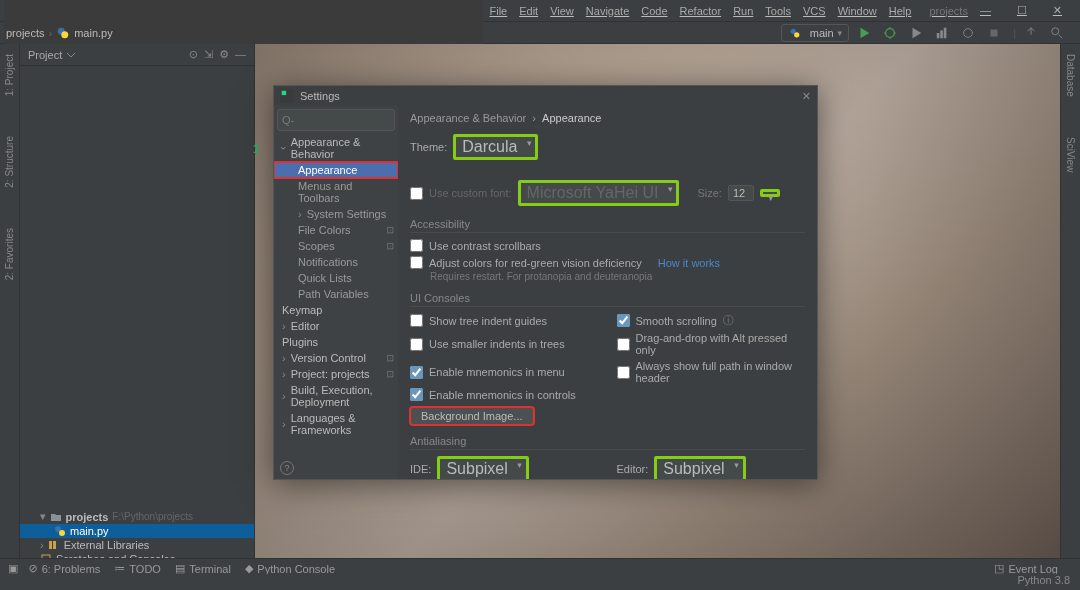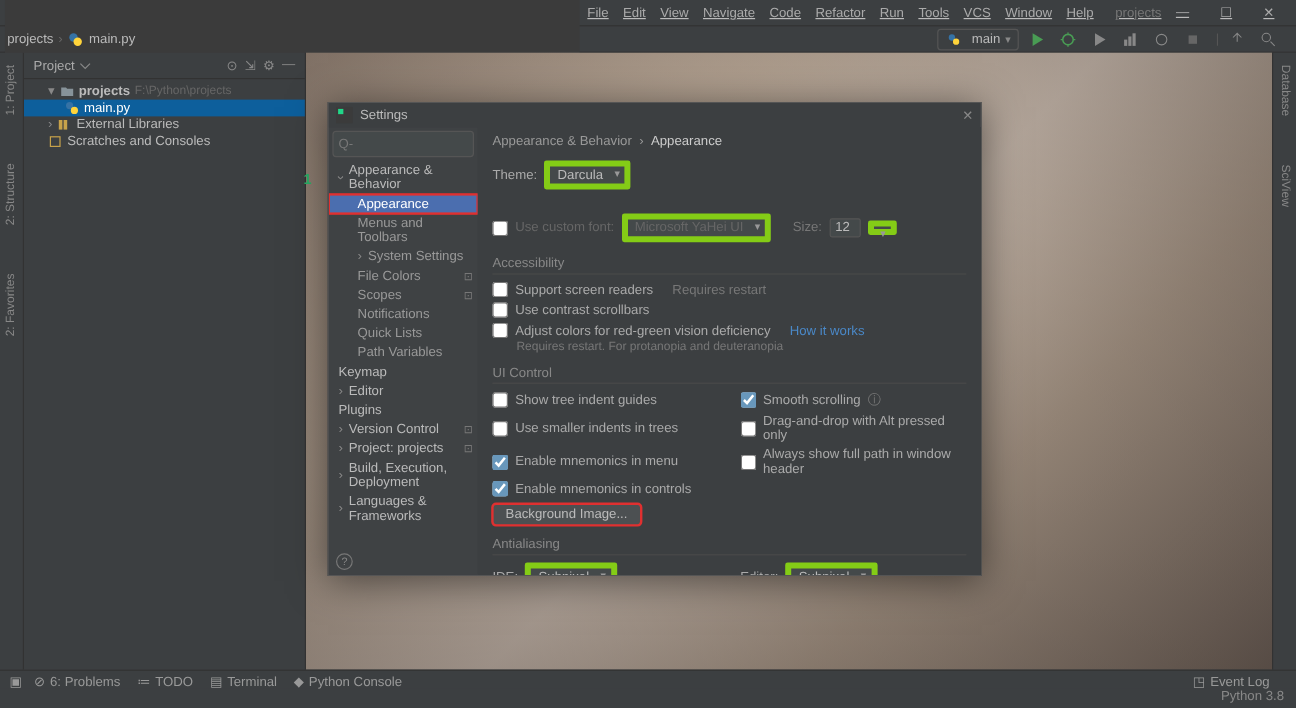--- a/index.html
+++ b/index.html
@@ -9,21 +9,21 @@
 .menubar .proj { color:#777; margin-left:6px; }
 .menubar .winctl { margin-left:auto; display:flex; gap:14px; padding-right:8px; color:#888; }
 .crumbs { height:22px; display:flex; align-items:center; padding:0 6px; border-bottom:1px solid #323232; }
 .crumbs svg { width:14px; height:14px; margin-right:4px; }
 .crumbs .right { margin-left:auto; display:flex; align-items:center; gap:8px; padding-right:6px; }
 .crumbs .right svg { width:14px; height:14px; }
 .runsel { background:#3c3f41; border:1px solid #555; border-radius:3px; padding:1px 6px; display:flex; align-items:center; gap:4px; }
 .body { display:flex; height:524px; }
 .leftstrip { width:20px; background:#3c3f41; border-right:1px solid #323232; display:flex; flex-direction:column; align-items:center; padding-top:10px; gap:40px; }
 .leftstrip span { writing-mode:vertical-rl; transform:rotate(180deg); color:#888; font-size:10px; }
-.projpanel { width:235px; background:#3c3f41; border-right:1px solid #323232; display:flex; flex-direction:column; }
+.projpanel { width:235px; background:#3c3f41; border-right:1px solid #323232; display:flex; flex-direction:column;justify-content:space-between; }
 .projhead { height:22px; display:flex; align-items:center; padding:0 8px; border-bottom:1px solid #323232; color:#aaa; }
 .projhead svg { width:10px; height:10px; }
 .tree { padding:2px 0; font-size:11px; }
 .tree div { padding:1px 0 1px 8px; display:flex; align-items:center; gap:4px; }
 .tree .indent1 { padding-left:20px; }
 .tree .indent2 { padding-left:34px; }
 .tree .sel { background:#0d5f9c; color:#fff; }
 .tree svg { width:12px; height:12px; flex-shrink:0; }
 .editor { flex:1; position:relative; background:linear-gradient(135deg,#8a7a6e 0%,#b8a898 30%,#d4c8be 50%,#a89888 70%,#6e625a 100%); }
 .blur { position:absolute; inset:0; background:radial-gradient(ellipse at 40% 30%, rgba(200,180,160,0.4), rgba(60,50,45,0.5)); }
@@ -52,21 +52,21 @@
 .setlist .hl { outline:2px solid #e03030; outline-offset:-1px; }
 .setlist .gear { position:absolute; right:4px; font-size:9px; color:#777; }
 .helpq { height:22px; display:flex; align-items:center; padding:0 6px; color:#888; }
 .helpq span { display:inline-flex; width:14px; height:14px; border:1px solid #777; border-radius:50%; align-items:center; justify-content:center; font-size:9px; }
 .dlgright { flex:1; display:flex; flex-direction:column; padding:4px 12px 0 12px; overflow:auto; background:#3c3f41; }
 .bc { color:#999; padding:2px 0 8px 0; }
 .bc b { color:#ccc; font-weight:500; }
 .row { display:flex; align-items:center; gap:6px; padding:2px 0; }
 .row label,.row span { color:#aaa; }
 .sec { color:#888; margin:10px 0 4px 0; font-size:11px; border-bottom:1px solid #4a4a4a; padding-bottom:2px; }
-.combo { background:#44494a; border:5px solid #84cc16; border-radius:2px; padding:1px 18px 1px 6px; color:#bbb; position:relative; min-width:70px; font-size:11px; }
+.combo { background:#44494a; border:3px solid #84cc16; border-radius:2px; padding:1px 18px 1px 6px; color:#bbb; position:relative; min-width:70px; font-size:16px; }
 .combo::after { content:"▾"; position:absolute; right:4px; top:1px; font-size:9px; color:#999; }
 .combo.dis { color:#666; }
 .tf { background:#44494a; border:1px solid #555; border-radius:2px; padding:1px 4px; color:#bbb; width:26px; }
 .cb { display:flex; align-items:center; gap:6px; padding:2px 0; color:#aaa; }
 .cb input { accent-color:#6897bb; }
 .cb.dis { color:#666; }
 .hint { color:#4a88c7; cursor:pointer; }
 .muted { color:#777; font-size:10px; padding-left:20px; }
 .cols { display:grid; grid-template-columns:1fr 1fr; gap:0 18px; }
 .btn { background:#4c5052; border:1px solid #555; border-radius:3px; padding:2px 10px; color:#bbb; cursor:pointer; }
@@ -295,35 +295,30 @@
         <label class="cb dis">Use custom font:</label>
         <div class="combo dis" style="min-width:120px">Microsoft YaHei UI</div>
         <span style="margin-left:12px;color:#777">Size:</span>
         <div class="tf">12</div>
         <div class="combo dis" style="min-width:10px;padding:1px 12px 1px 2px"></div>
       </div>
 
       <div class="sec">Accessibility</div>
       <div class="cb">
           <input type="checkbox" style="">
-          <span>Support screen readers</span>
-          <span style="color:#777;margin-left:10px">Requires restart</span>
-        </div>
-      <div class="cb">
-          <input type="checkbox" style="">
           <span>Use contrast scrollbars</span>
         </div>
       <div class="cb">
           <input type="checkbox" style="">
           <span>Adjust colors for red-green vision deficiency</span>
           <span class="hint" style="margin-left:10px">How it works</span>
         </div>
       <div class="muted">Requires restart. For protanopia and deuteranopia</div>
 
-      <div class="sec">UI Control</div>
+      <div class="sec">UI Consoles</div>
       <div class="cols">
         <div class="cb">
             <input type="checkbox" style="">
             <span>Show tree indent guides</span>
           </div>
         <div class="cb">
             <input type="checkbox" checked="" style="">
             <span>Smooth scrolling</span> 
             <span style="color:#777">ⓘ</span>
           </div>

